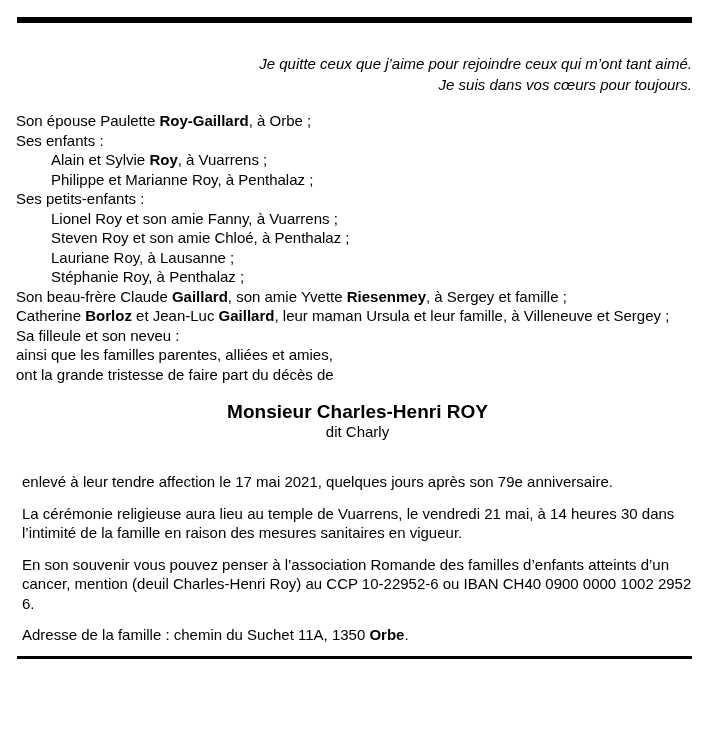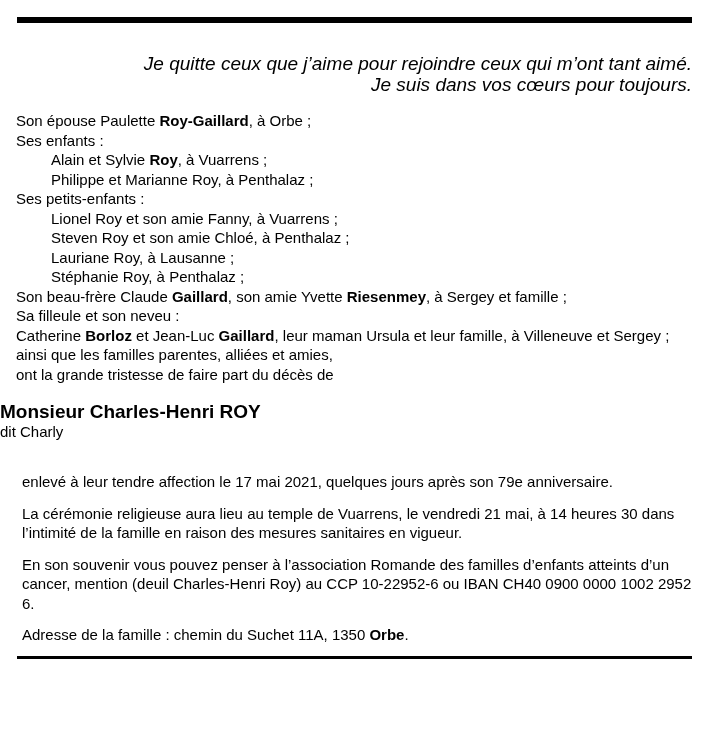--- a/index.html
+++ b/index.html
@@ -31,34 +31,35 @@
   }
   .rule.bottom {
     height: 3px;
     margin-top: 11px;
   }
   .epigraph {
     margin-top: 30px;
     padding-right: 23px;
     text-align: right;
     font-style: italic;
-    font-size: 19px;
+    font-size: 15px;
     line-height: 21px;
   }
   .family {
     margin-top: 16px;
     padding-left: 16px;
     padding-right: 38px;
     line-height: 19.5px;
   }
   .family .line.indent {
     padding-left: 35px;
   }
   .title-block {
     margin-top: 17px;
+    text-align: center;
   }
   .deceased-name {
     font-weight: bold;
     font-size: 19px;
     line-height: 22px;
   }
   .deceased-alias {
     font-size: 15px;
     line-height: 18px;
   }
@@ -96,22 +97,22 @@
       <div class="line"><span>Son épouse Paulette </span><span class="b">Roy-Gaillard</span><span>, à Orbe ;</span></div>
       <div class="line"><span>Ses enfants :</span></div>
       <div class="line indent"><span>Alain et Sylvie </span><span class="b">Roy</span><span>, à Vuarrens ;</span></div>
       <div class="line indent"><span>Philippe et Marianne Roy, à Penthalaz ;</span></div>
       <div class="line"><span>Ses petits-enfants :</span></div>
       <div class="line indent"><span>Lionel Roy et son amie Fanny, à Vuarrens ;</span></div>
       <div class="line indent"><span>Steven Roy et son amie Chloé, à Penthalaz ;</span></div>
       <div class="line indent"><span>Lauriane Roy, à Lausanne ;</span></div>
       <div class="line indent"><span>Stéphanie Roy, à Penthalaz ;</span></div>
       <div class="line"><span>Son beau-frère Claude </span><span class="b">Gaillard</span><span>, son amie Yvette </span><span class="b">Riesenmey</span><span>, à Sergey et famille ;</span></div>
+      <div class="line"><span>Catherine </span><span class="b">Borloz</span><span> et Jean-Luc </span><span class="b">Gaillard</span><span>, leur maman Ursula et leur famille, à Villeneuve et Sergey ;</span></div>
       <div class="line"><span>Sa filleule et son neveu :</span></div>
-      <div class="line"><span>Catherine </span><span class="b">Borloz</span><span> et Jean-Luc </span><span class="b">Gaillard</span><span>, leur maman Ursula et leur famille, à Villeneuve et Sergey ;</span></div>
       <div class="line"><span>ainsi que les familles parentes, alliées et amies,</span></div>
       <div class="line"><span>ont la grande tristesse de faire part du décès de</span></div>
     </div>
 
   <div class="title-block">
     <div class="deceased-name">Monsieur Charles-Henri ROY</div>
     <div class="deceased-alias">dit Charly</div>
   </div>
 
   <div class="paragraphs" id="paragraphs">

